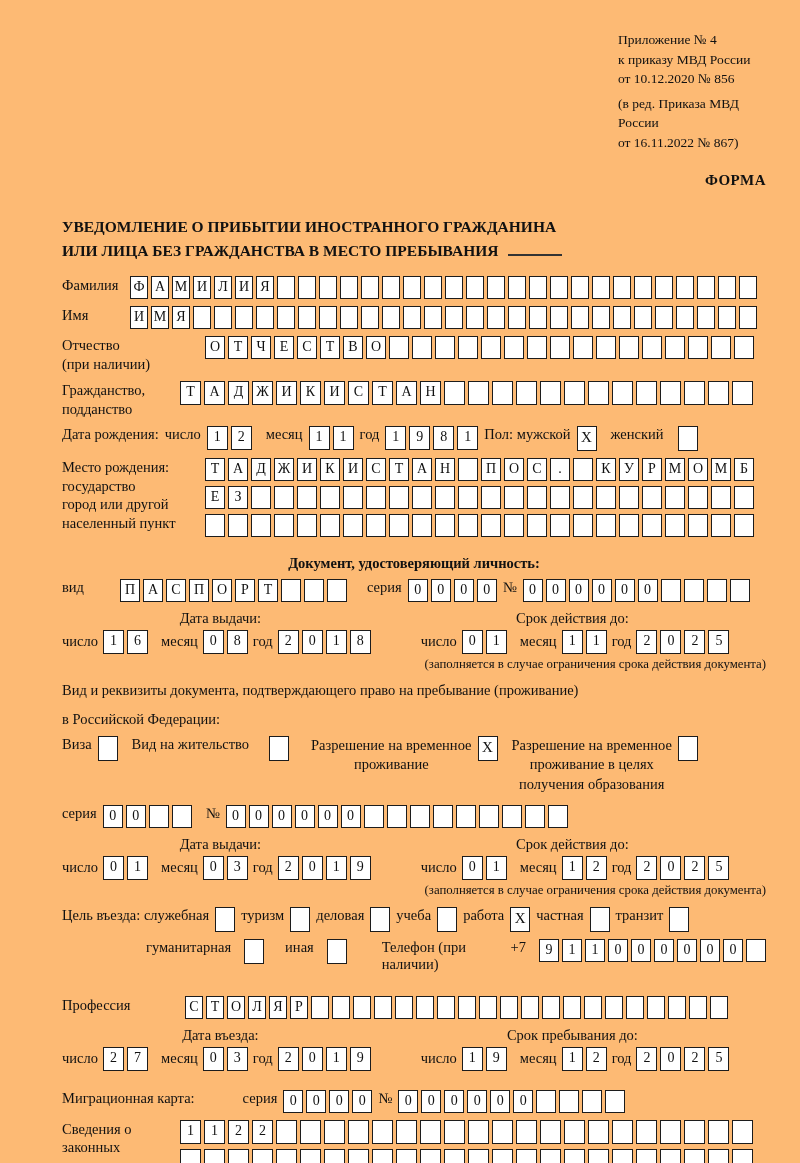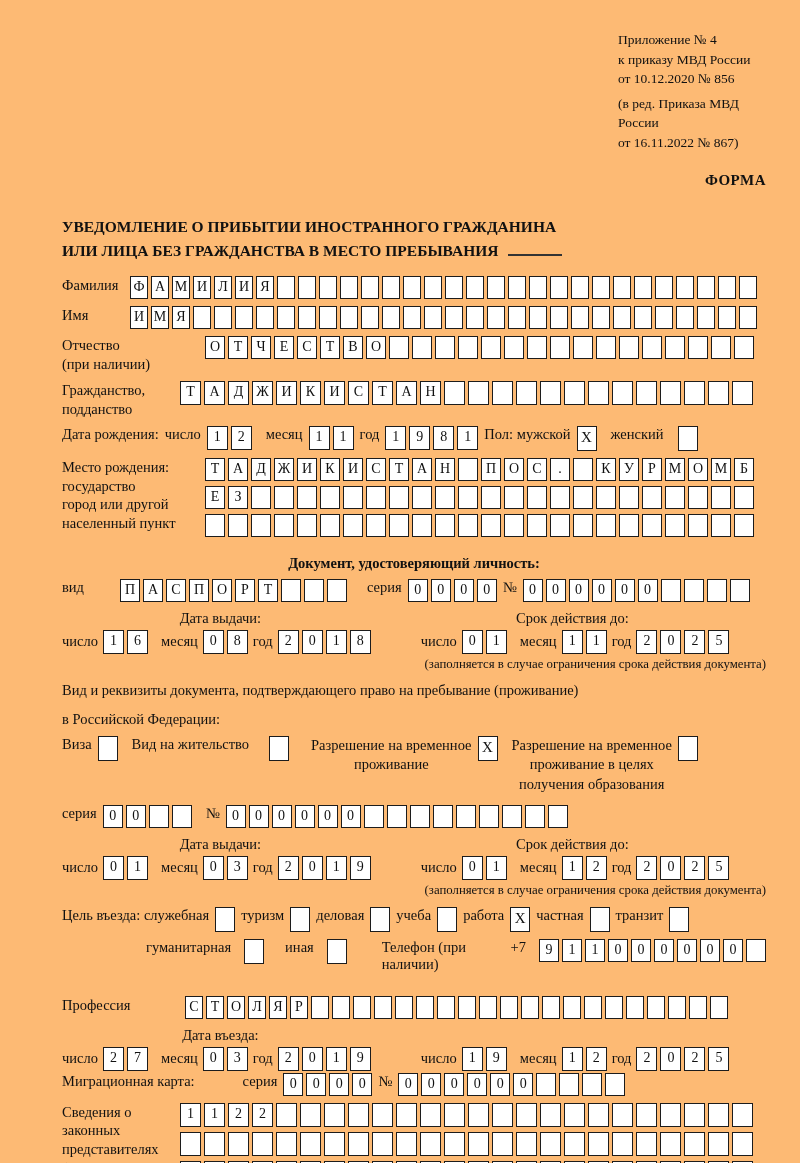--- a/index.html
+++ b/index.html
@@ -611,20 +611,21 @@
         <span class="cell"></span>
         <span class="cell"></span>
         <span class="cell"></span>
         <span class="cell"></span>
       </span>
   </div>
 
   <div class="issue">
     <div class="ihdr">
       <div class="lft">Дата въезда:</div>
+      <div class="rgt">Срок пребывания до:</div>
     </div>
     <div class="irow">
       <div class="lft dgrp">
         <span>число</span>
         <span class="cg wider">
             <span class="cell">2</span>
             <span class="cell">7</span>
           </span>
         <span class="gap8">месяц</span>
         <span class="cg wider">
@@ -654,21 +655,21 @@
         <span class="cg wider">
             <span class="cell">2</span>
             <span class="cell">0</span>
             <span class="cell">2</span>
             <span class="cell">5</span>
           </span>
       </div>
     </div>
   </div>
 
-  <div class="frow" style="margin-top:2px;">
+  <div class="frow" style="margin-top:19px;">
     <div class="inl">
       <span>Миграционная карта:</span>
       <span style="margin-left:42px;">серия</span>
       <span class="cg wide">
           <span class="cell">0</span>
           <span class="cell">0</span>
           <span class="cell">0</span>
           <span class="cell">0</span>
         </span>
       <span>№</span>

